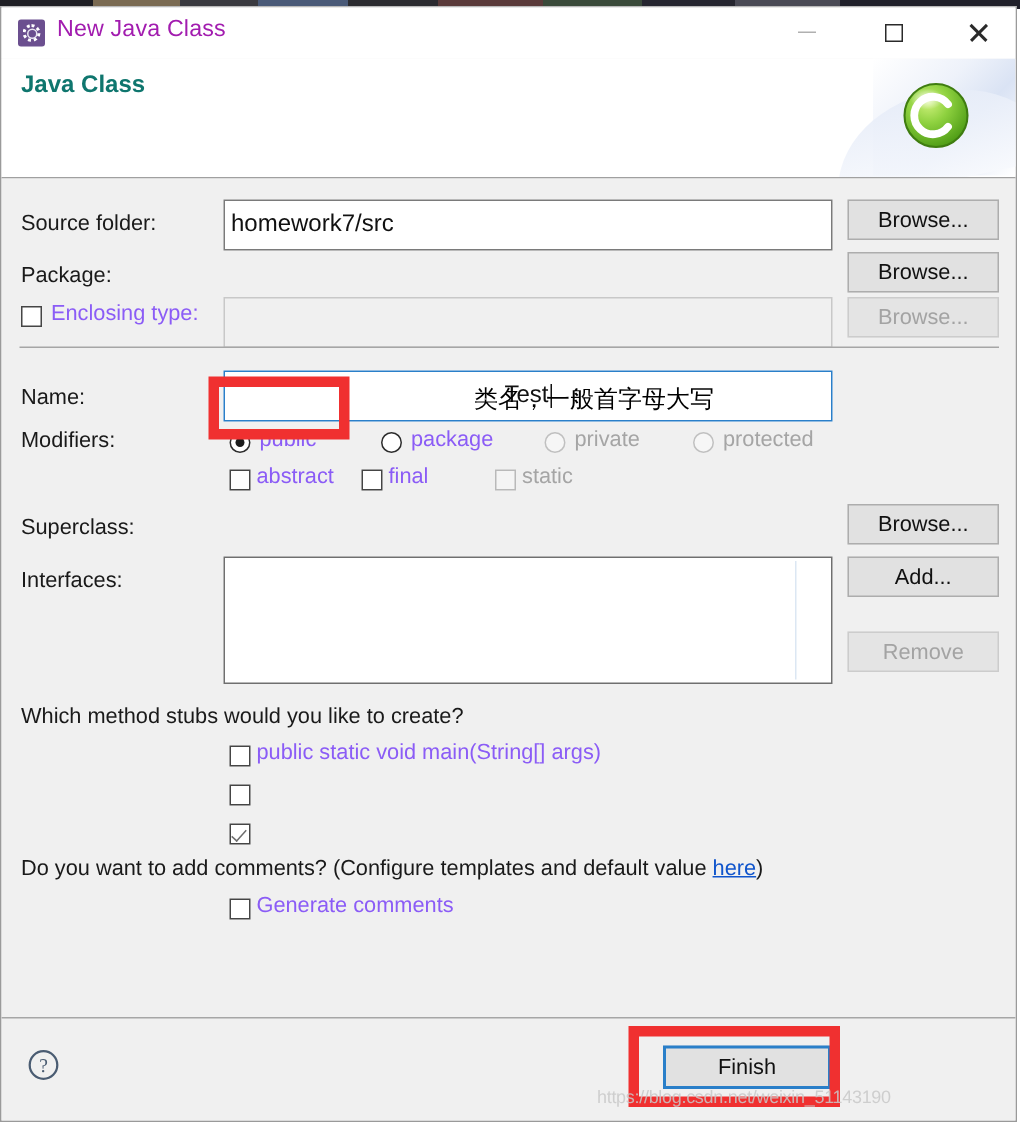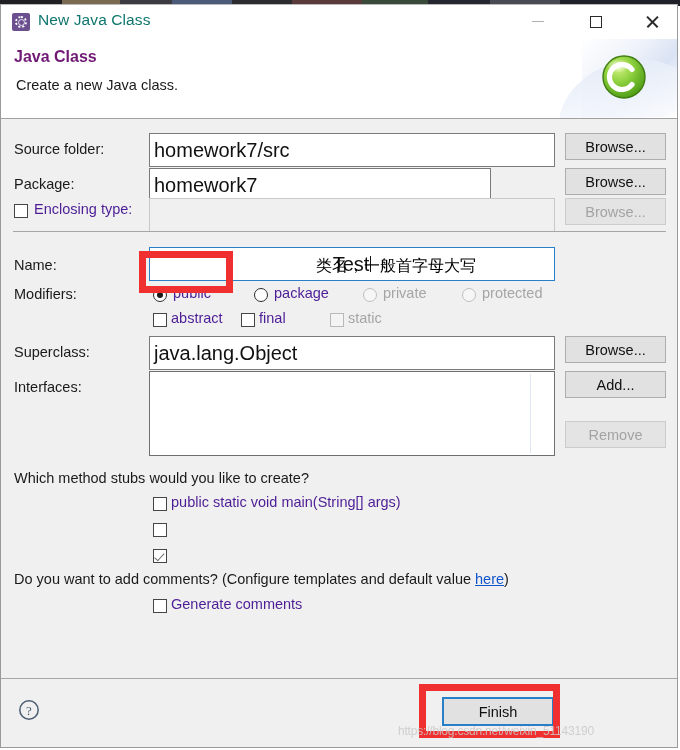--- a/index.html
+++ b/index.html
@@ -69,21 +69,21 @@
     width: 7px; height: 7px;
     border-radius: 50%;
     background: #6b4f8f;
     border: 1px solid #e8e4f0;
     box-sizing: border-box;
   }
   .title-text {
     position: absolute;
     left: 37px; top: 6px;
     font-size: 15.5px;
-    color: #0f766e;
+    color: #a21caf;
     letter-spacing: 0.1px;
   }
   .win-btn {
     position: absolute;
     top: 0;
     width: 46px; height: 33px;
   }
   .win-btn .glyph {
     position: absolute;
     left: 0; top: 0;
@@ -124,21 +124,21 @@
     height: 79px;
     background: #ffffff;
     border-bottom: 1px solid #a0a0a0;
     overflow: hidden;
   }
   .header-title {
     position: absolute;
     left: 13px; top: 9px;
     font-size: 16px;
     font-weight: bold;
-    color: #701a75;
+    color: #0f766e;
   }
   .header-desc {
     position: absolute;
     left: 15px; top: 38px;
     font-size: 14.5px;
     color: #1a1a1a;
   }
   .header-banner {
     position: absolute;
     right: 0; top: 0;
@@ -172,21 +172,21 @@
     font-size: 14.5px;
     color: #1a1a1a;
     white-space: nowrap;
   }
   .text-input {
     position: absolute;
     background: #ffffff;
     border: 1px solid #7a7a7a;
     box-sizing: border-box;
     font-family: "Liberation Sans", sans-serif;
-    font-size: 20px;
+    font-size: 16px;
     color: #111111;
     padding: 16px 4px;
     display: flex;
     align-items: center;
     overflow: hidden;
   }
   .text-input.disabled {
     background: #f0f0f0;
     border: 1px solid #c8c8c8;
   }
@@ -255,21 +255,21 @@
     content: "";
     position: absolute;
     left: 2.6px; top: 2.6px;
     width: 6px; height: 6px;
     border-radius: 50%;
     background: #1b1b1b;
   }
   .opt-label {
     position: absolute;
     font-size: 14.5px;
-    color: #4c1d95;
+    color: #8b5cf6;
     white-space: nowrap;
   }
   .opt-label.disabled { color: #a5a5a5; }
 
   .listbox {
     position: absolute;
     background: #ffffff;
     border: 1px solid #6f6f6f;
     box-sizing: border-box;
   }
@@ -384,21 +384,20 @@
     </div>
     <div class="win-btn btn-close">
       <div class="glyph">
           <div class="close-x"></div>
         </div>
     </div>
   </div>
 
   <div class="header">
     <div class="header-title">Java Class</div>
-    <div class="header-desc">Create a new Java class.</div>
     <div class="header-banner">
       <div class="swoosh"></div>
       <svg class="java-ball" viewBox="0 0 48 48">
         <defs>
           <radialGradient id="ballg" cx="38%" cy="30%" r="72%">
             <stop offset="0%" stop-color="#cdf07a"></stop>
             <stop offset="45%" stop-color="#8ed13f"></stop>
             <stop offset="100%" stop-color="#4f9d16"></stop>
           </radialGradient>
           <radialGradient id="glossg" cx="50%" cy="50%" r="50%">
@@ -413,21 +412,20 @@
     </div>
   </div>
 
   <div class="body">
 
     <div class="row-label" style="left:13px; top:22px;">Source folder:</div>
     <div class="text-input" style="left:148px; top:14px; width:406px; height:26px;">homework7/src</div>
     <div class="btn" style="left:564px; top:14px; width:101px; height:27px;">Browse...</div>
 
     <div class="row-label" style="left:13px; top:57px;">Package:</div>
-    <div class="text-input" style="left:148px; top:49px; width:342px; height:26px;">homework7</div>
     <div class="btn" style="left:564px; top:49px; width:101px; height:27px;">Browse...</div>
 
     <div class="cb" style="left:13px; top:85px;"></div>
     <div class="opt-label" style="left:33px; top:82px;">Enclosing type:</div>
     <div class="text-input disabled" style="left:148px; top:79px; width:406px; height:26px;"></div>
     <div class="btn disabled" style="left:564px; top:79px; width:101px; height:27px;">Browse...</div>
 
     <div class="separator" style="left:12px; top:112px; width:653px;"></div>
 
     <div class="row-label" style="left:13px; top:138px;">Name:</div>
@@ -453,21 +451,20 @@
     <div class="cb" style="left:152px; top:194px;"></div>
     <div class="opt-label" style="left:170px; top:191px;">abstract</div>
 
     <div class="cb" style="left:240px; top:194px;"></div>
     <div class="opt-label" style="left:258px; top:191px;">final</div>
 
     <div class="cb disabled" style="left:329px; top:194px;"></div>
     <div class="opt-label disabled" style="left:347px; top:191px;">static</div>
 
     <div class="row-label" style="left:13px; top:225px;">Superclass:</div>
-    <div class="text-input" style="left:148px; top:217px; width:406px; height:26px;">java.lang.Object</div>
     <div class="btn" style="left:564px; top:217px; width:101px; height:27px;">Browse...</div>
 
     <div class="row-label" style="left:13px; top:260px;">Interfaces:</div>
     <div class="listbox" style="left:148px; top:252px; width:406px; height:85px;">
       <div class="track"></div>
     </div>
     <div class="btn" style="left:564px; top:252px; width:101px; height:27px;">Add...</div>
     <div class="btn disabled" style="left:564px; top:302px; width:101px; height:27px;">Remove</div>
 
     <div class="question-text" style="left:13px; top:351px;">Which method stubs would you like to create?</div>

